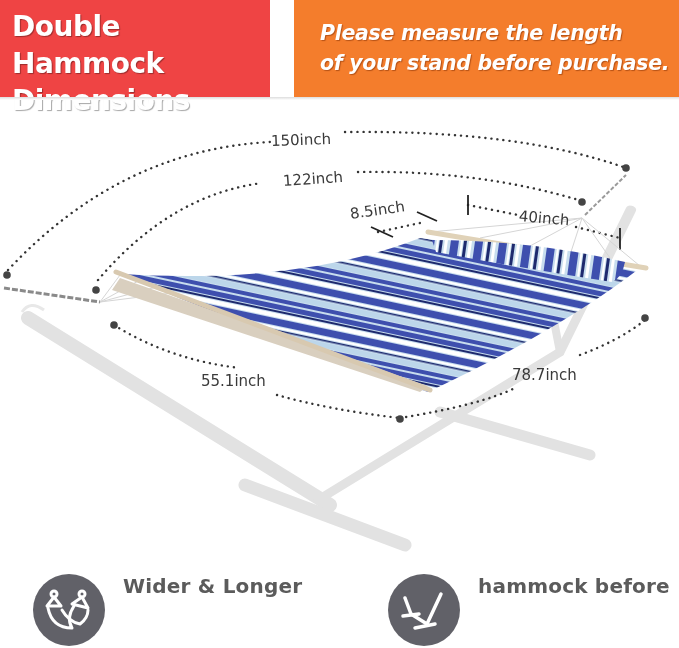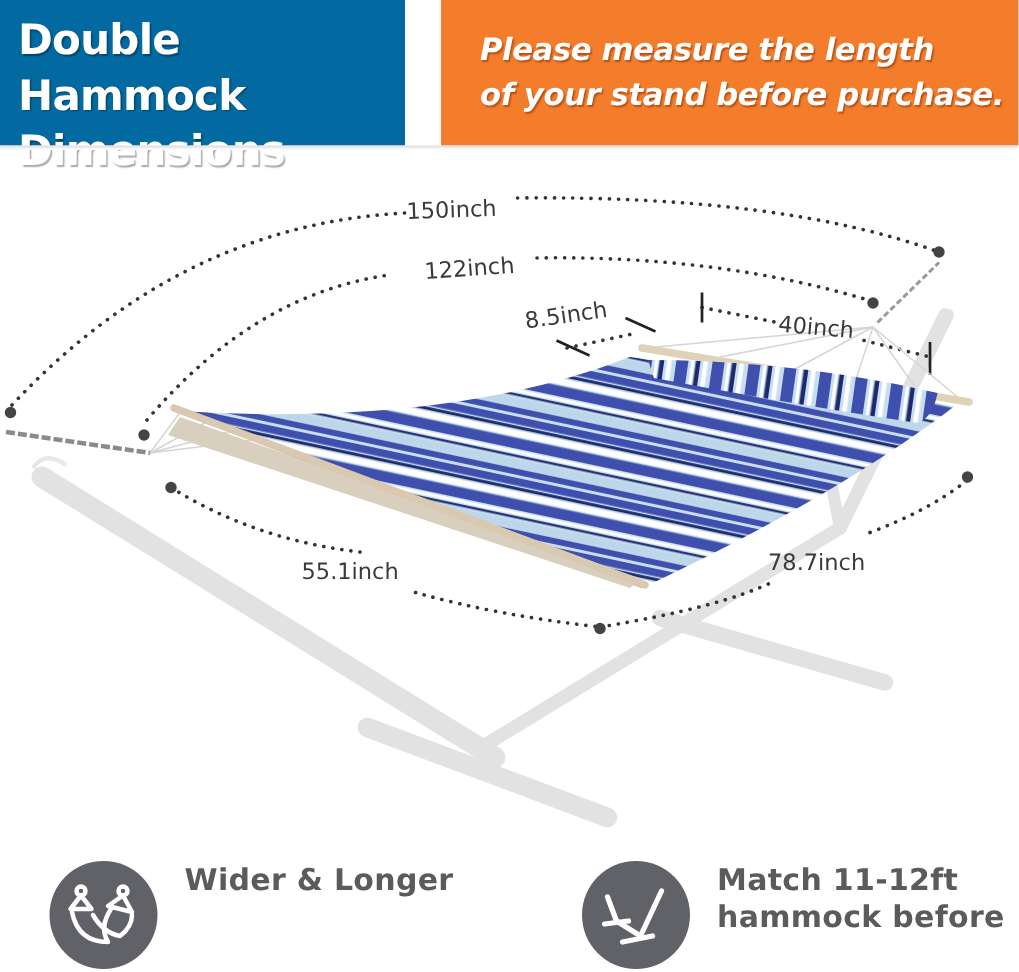--- a/index.html
+++ b/index.html
@@ -1,21 +1,21 @@
 <!DOCTYPE html>
 <html><head>
   <meta charset="utf-8">
   <style>
     html, body { margin: 0; padding: 0; }
     body {
       width: 679px; height: 648px; background: #ffffff; position: relative; overflow: hidden;
       font-family: "Liberation Sans", "DejaVu Sans", sans-serif;
     }
     .banner-left {
-      position: absolute; left: 0; top: 0; width: 270px; height: 97px; background: #0369a1;
+      position: absolute; left: 0; top: 0; width: 270px; height: 97px; background: #ef4444;
     }
     .banner-right {
       position: absolute; left: 270px; top: 0; width: 409px; height: 97px; background: #f47d2c; margin-left: 24px;
     }
     .banner-title {
       position: absolute; left: 12px; top: 8px; color: #ffffff; font-weight: bold;
       font-size: 28px; line-height: 37px; font-family: "DejaVu Sans", sans-serif; letter-spacing: -0.5px;
       text-shadow: 1px 1px 1px rgba(0,0,0,0.35);
     }
     .banner-note {
@@ -177,16 +177,15 @@
       <g fill="none" stroke="#fff" stroke-width="3.5" stroke-linecap="round">
         <path d="M6 10 L12 26"></path>
         <path d="M42 6 L28 36"></path>
         <path d="M4 28 L20 26"></path>
         <path d="M12 26 L28 36"></path>
         <path d="M16 40 L36 36"></path>
       </g>
     </svg>
   </div>
   <div class="feature-text">
-    <div>Match 11-12ft</div>
     <div>hammock before</div>
   </div>
 </div>
 
 </body></html>

